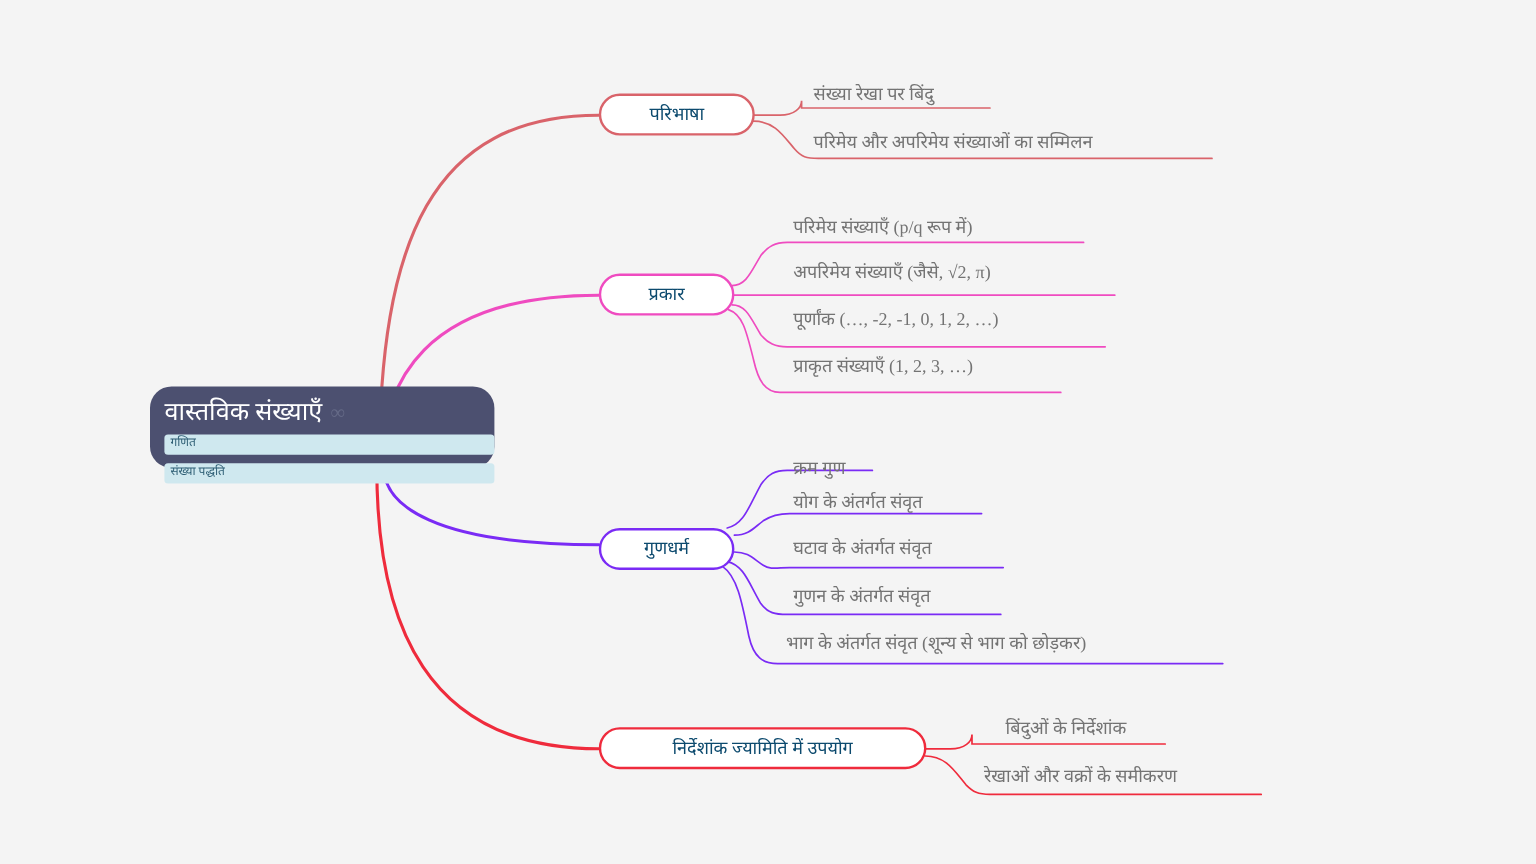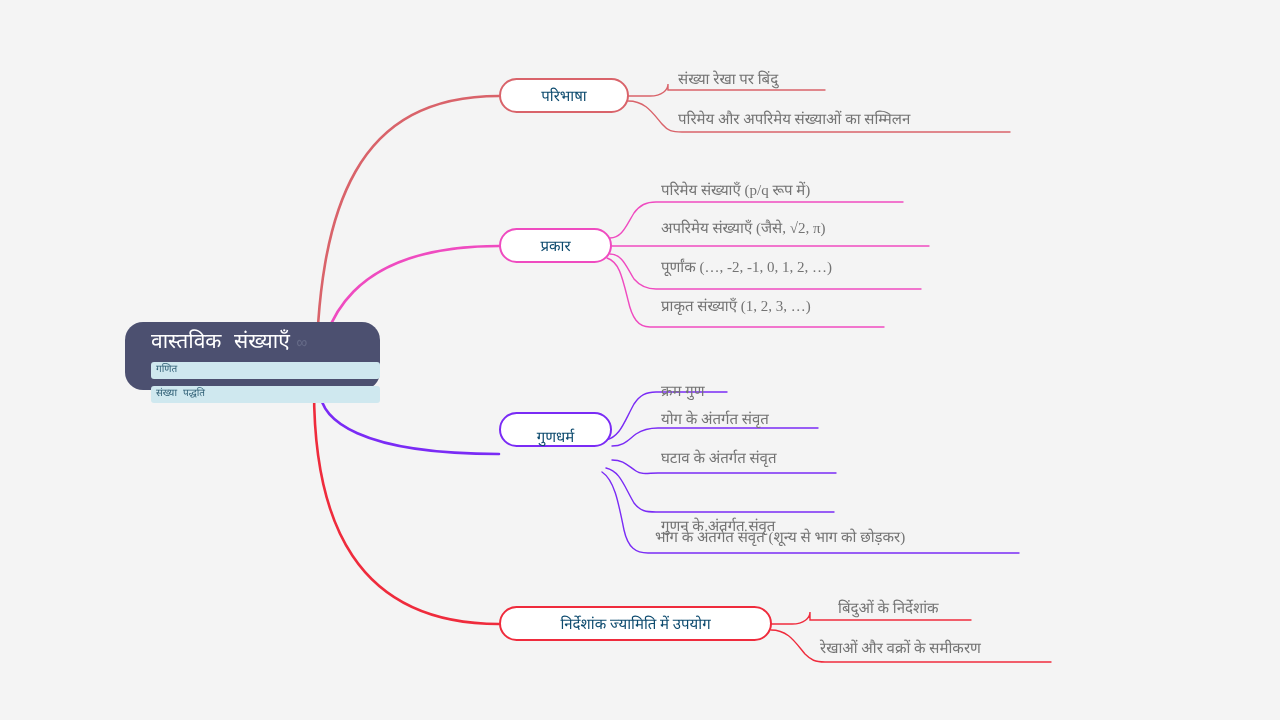--- a/index.html
+++ b/index.html
@@ -22,28 +22,27 @@
     width: 1280px;
     height: 720px;
     pointer-events: none;
   }
 
   
   .root-node {
     position: absolute;
     left: 125px;
     top: 322px;
-    width: 255px;
+    width: 287px;
     height: 68px;
     background: #4c5070;
     border-radius: 18px;
     box-sizing: border-box;
-    padding: 9px 0 0 26px;
+    padding: 9px 0 0 12px;
     z-index: 5;
-    font-family: Liberation Mono, monospace;
   }
   .root-title-row {
     display: flex;
     align-items: center;
     gap: 7px;
   }
   .root-title {
     color: #ffffff;
     font-size: 21px;
     line-height: 24px;
@@ -163,33 +162,33 @@
   <div class="leaf" style="left:661px; top:219px;">
     <span class="leaf-label">अपरिमेय संख्याएँ (जैसे, √2, π)</span>
   </div>
   <div class="leaf" style="left:661px; top:258px;">
     <span class="leaf-label">पूर्णांक (…, -2, -1, 0, 1, 2, …)</span>
   </div>
   <div class="leaf" style="left:661px; top:297px;">
     <span class="leaf-label">प्राकृत संख्याएँ (1, 2, 3, …)</span>
   </div>
 
-  <div class="branch-node" style="left:499px; top:412px; width:113px; border-color:#7a2bf5;align-items:flex-end;">
+  <div class="branch-node" style="left:499px; top:440px; width:113px; border-color:#7a2bf5;">
     <span class="branch-label">गुणधर्म</span>
   </div>
   <div class="leaf" style="left:661px; top:370px;margin-top:12px;">
     <span class="leaf-label">क्रम गुण</span>
   </div>
   <div class="leaf" style="left:661px; top:410px;">
     <span class="leaf-label">योग के अंतर्गत संवृत</span>
   </div>
   <div class="leaf" style="left:661px; top:449px;">
     <span class="leaf-label">घटाव के अंतर्गत संवृत</span>
   </div>
-  <div class="leaf" style="left:661px; top:517px;">
+  <div class="leaf" style="left:661px; top:489px;">
     <span class="leaf-label">गुणन के अंतर्गत संवृत</span>
   </div>
   <div class="leaf" style="left:655px; top:528px;">
     <span class="leaf-label">भाग के अंतर्गत संवृत (शून्य से भाग को छोड़कर)</span>
   </div>
 
   <div class="branch-node" style="left:499px; top:606px; width:273px; border-color:#ef2b3c;">
     <span class="branch-label">निर्देशांक ज्यामिति में उपयोग</span>
   </div>
   <div class="leaf" style="left:820px; top:599px;margin-left:18px;">

